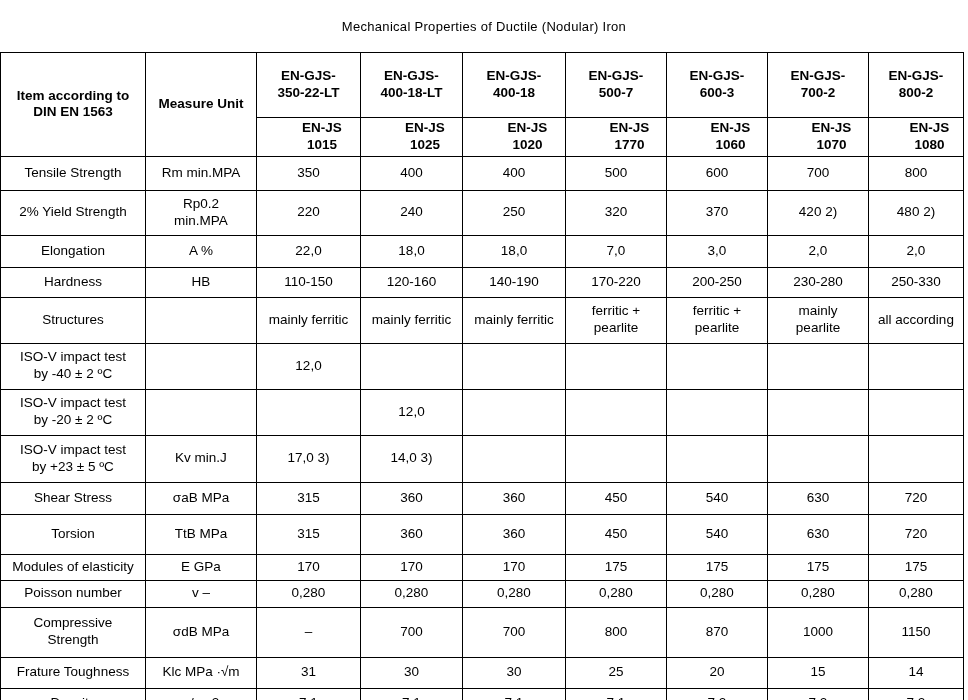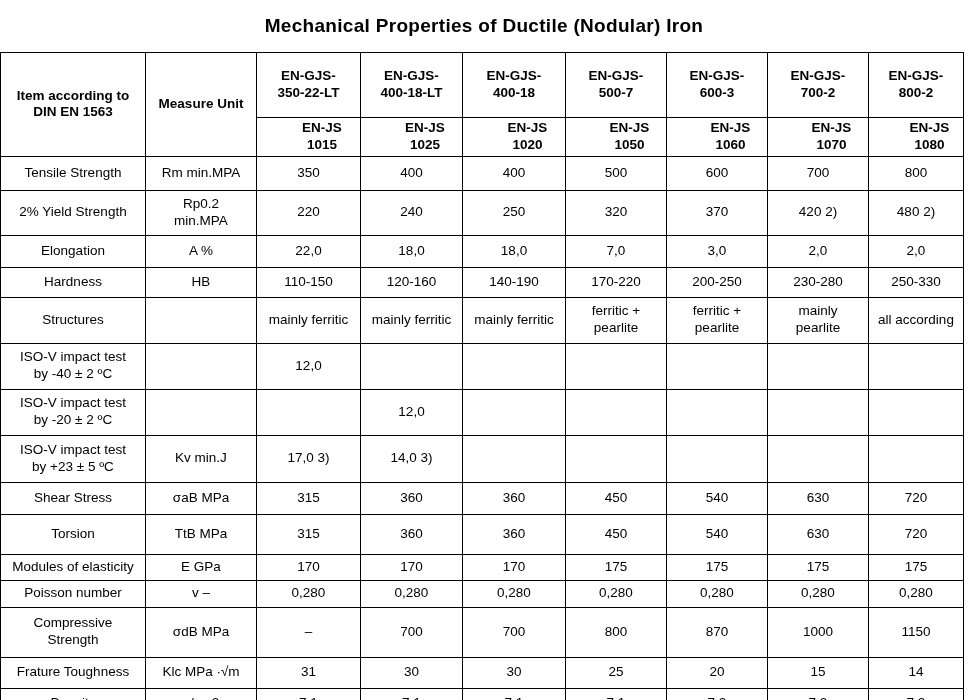--- a/index.html
+++ b/index.html
@@ -10,22 +10,22 @@
     height: 700px;
     overflow: hidden;
     font-family: "Liberation Sans", sans-serif;
     color: #000000;
   }
   .page-title {
     height: 52px;
     display: flex;
     align-items: center;
     justify-content: center;
-    font-size: 19px;
-    font-weight: 700;
+    font-size: 13px;
+    font-weight: 400;
     letter-spacing: 0.3px;
   }
   table.props {
     border-collapse: collapse;
     table-layout: fixed;
     width: 963px;
     margin-left: 0;
   }
   table.props th, table.props td {
     border: 1.5px solid #000000;
@@ -76,21 +76,21 @@
 600-3</th>
         <th>EN-GJS-
 700-2</th>
         <th>EN-GJS-
 800-2</th>
       </tr>
     <tr class="hdr-code">
         <th>EN-JS 1015</th>
         <th>EN-JS 1025</th>
         <th>EN-JS 1020</th>
-        <th>EN-JS 1050</th>
+        <th>EN-JS 1770</th>
         <th>EN-JS 1060</th>
         <th>EN-JS 1070</th>
         <th>EN-JS 1080</th>
       </tr>
   </thead>
   <tbody>
       <tr style="height: 34px;">
         <td>Tensile Strength</td>
         <td>Rm min.MPA</td>
         <td>350</td>

